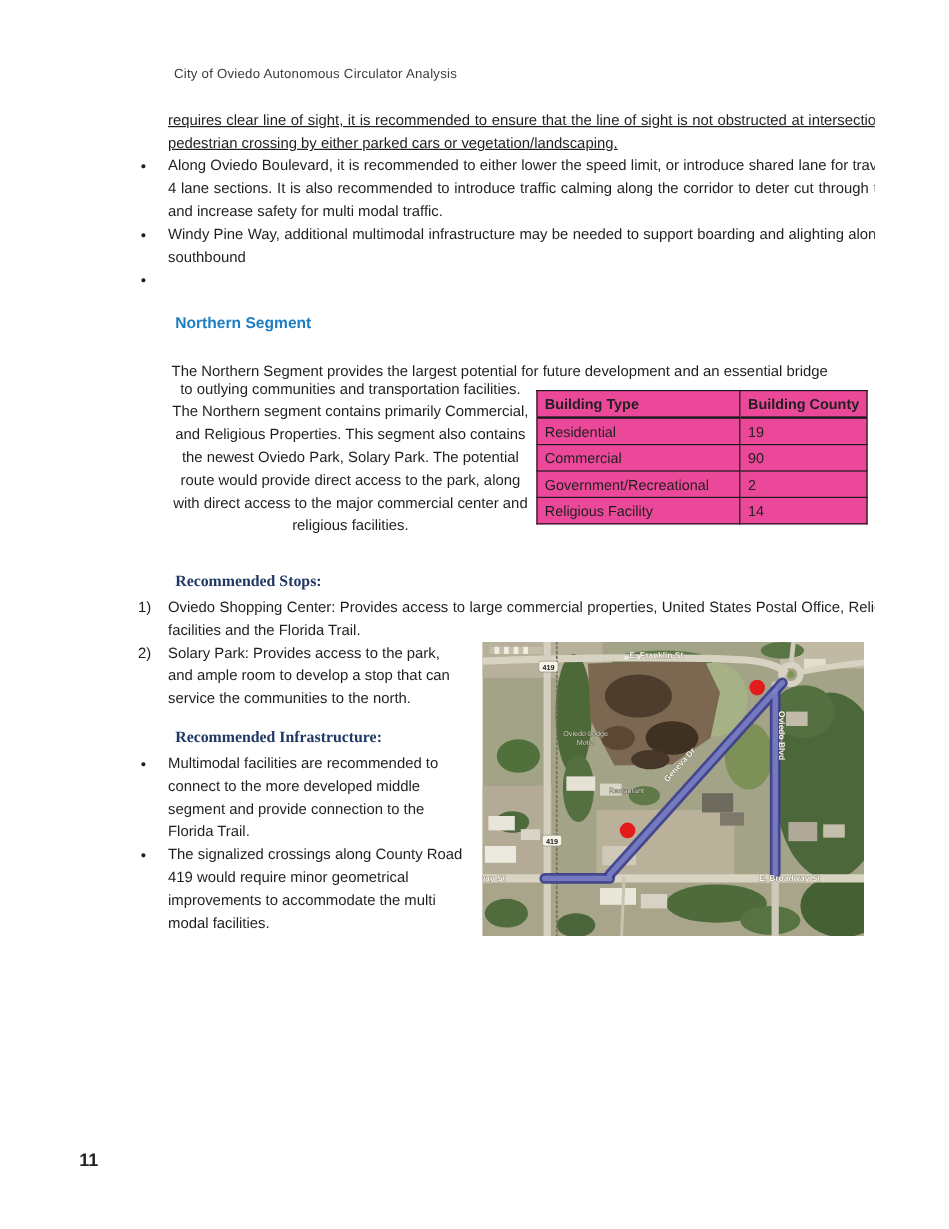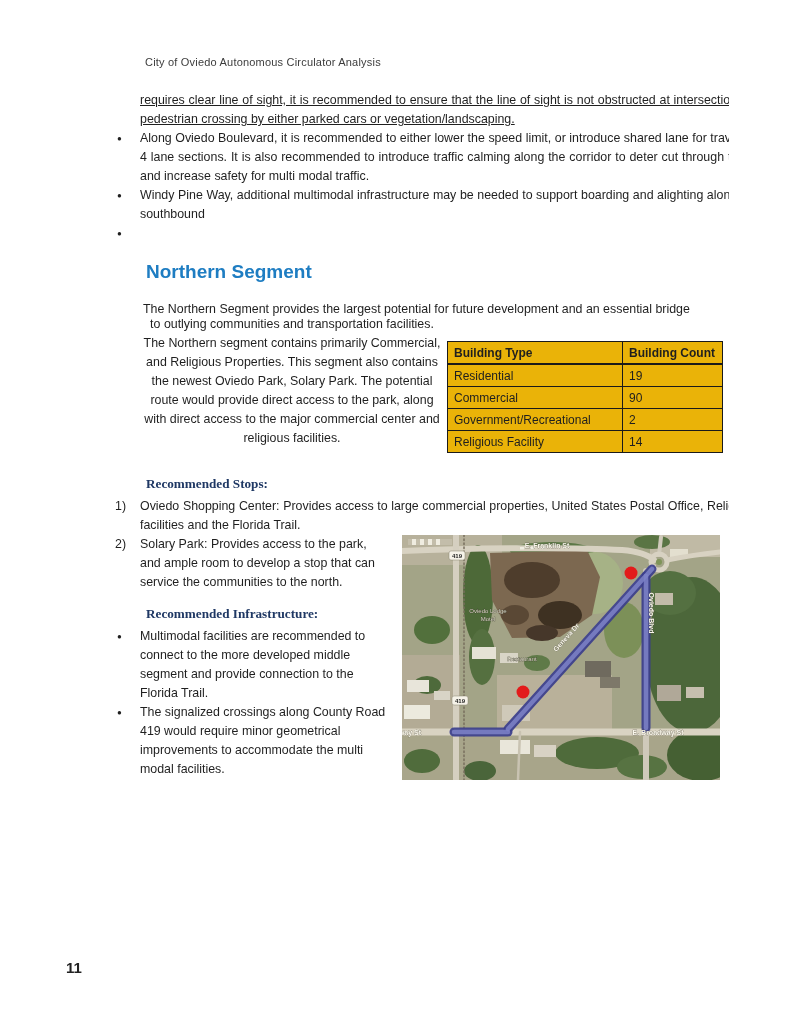--- a/index.html
+++ b/index.html
@@ -9,25 +9,25 @@
   }
   .doc-header{position:absolute;left:145px;top:56px;font-size:11px;color:#3c3c3c;letter-spacing:.2px;}
 
   .body-text{font-size:12.4px;line-height:19px;}
   .intro{position:absolute;left:115px;top:91px;width:643px;text-align:justify;}
   .intro .cont{margin:0 0 0 25px;text-decoration:underline;}
   ul.blt{list-style:none;margin:0;padding:0;}
   ul.blt li{position:relative;padding-left:25px;min-height:19px;}
   ul.blt li::before{content:"\25CF";position:absolute;left:2px;top:0;font-size:8px;line-height:19px;}
 
-  .h-blue{position:absolute;left:146px;top:261px;font-size:19px;font-weight:bold;color:#1e7dc2;}
+  .h-blue{position:absolute;left:146px;top:261px;font-size:13px;font-weight:bold;color:#1e7dc2;}
   .n-line1{position:absolute;left:143px;top:300px;width:617px;}
   .n-rest{position:absolute;left:143px;top:315px;width:298px;text-align:center;}
 
-  .btable{position:absolute;left:447px;top:325px;width:276px;border-collapse:collapse;font-size:12px;background:#eab308;margin-top:16px;}
+  .btable{position:absolute;left:447px;top:325px;width:276px;border-collapse:collapse;font-size:12px;background:#ec4899;}
   .btable th,.btable td{border:1px solid #1a1a1a;text-align:left;padding:1px 6px;height:19px;white-space:nowrap;}
   .btable th{font-weight:bold;border-bottom:2px solid #1a1a1a;}
   .btable th:first-child,.btable td:first-child{width:162px;}
   .btable{border:1.5px solid #1a1a1a;}
 
   .h-navy{font-size:13.2px;font-weight:bold;color:#1f3864;position:absolute;font-family:Liberation Serif, serif;}
   .stops-h{left:146px;top:476px;}
   .stops{position:absolute;left:115px;top:497px;width:643px;}
   .numitem{position:relative;padding-left:25px;}
   .numitem .num{position:absolute;left:0;top:0;}
@@ -63,21 +63,21 @@
 
   <div class="h-blue">Northern Segment</div>
 
   <div class="n-line1 body-text">The Northern Segment provides the largest potential for future development and an essential bridge</div>
   <div class="n-rest body-text">to outlying communities and transportation facilities. The Northern segment contains primarily Commercial, and Religious Properties. This segment also contains the newest Oviedo Park, Solary Park. The potential route would provide direct access to the park, along with direct access to the major commercial center and religious facilities.</div>
 
   <table class="btable">
     <thead>
       <tr>
         <th>Building Type</th>
-        <th>Building Count</th>
+        <th>Building County</th>
       </tr>
     </thead>
     <tbody>
       <tr>
         <td>Residential</td>
         <td>19</td>
       </tr>
       <tr>
         <td>Commercial</td>
         <td>90</td>

